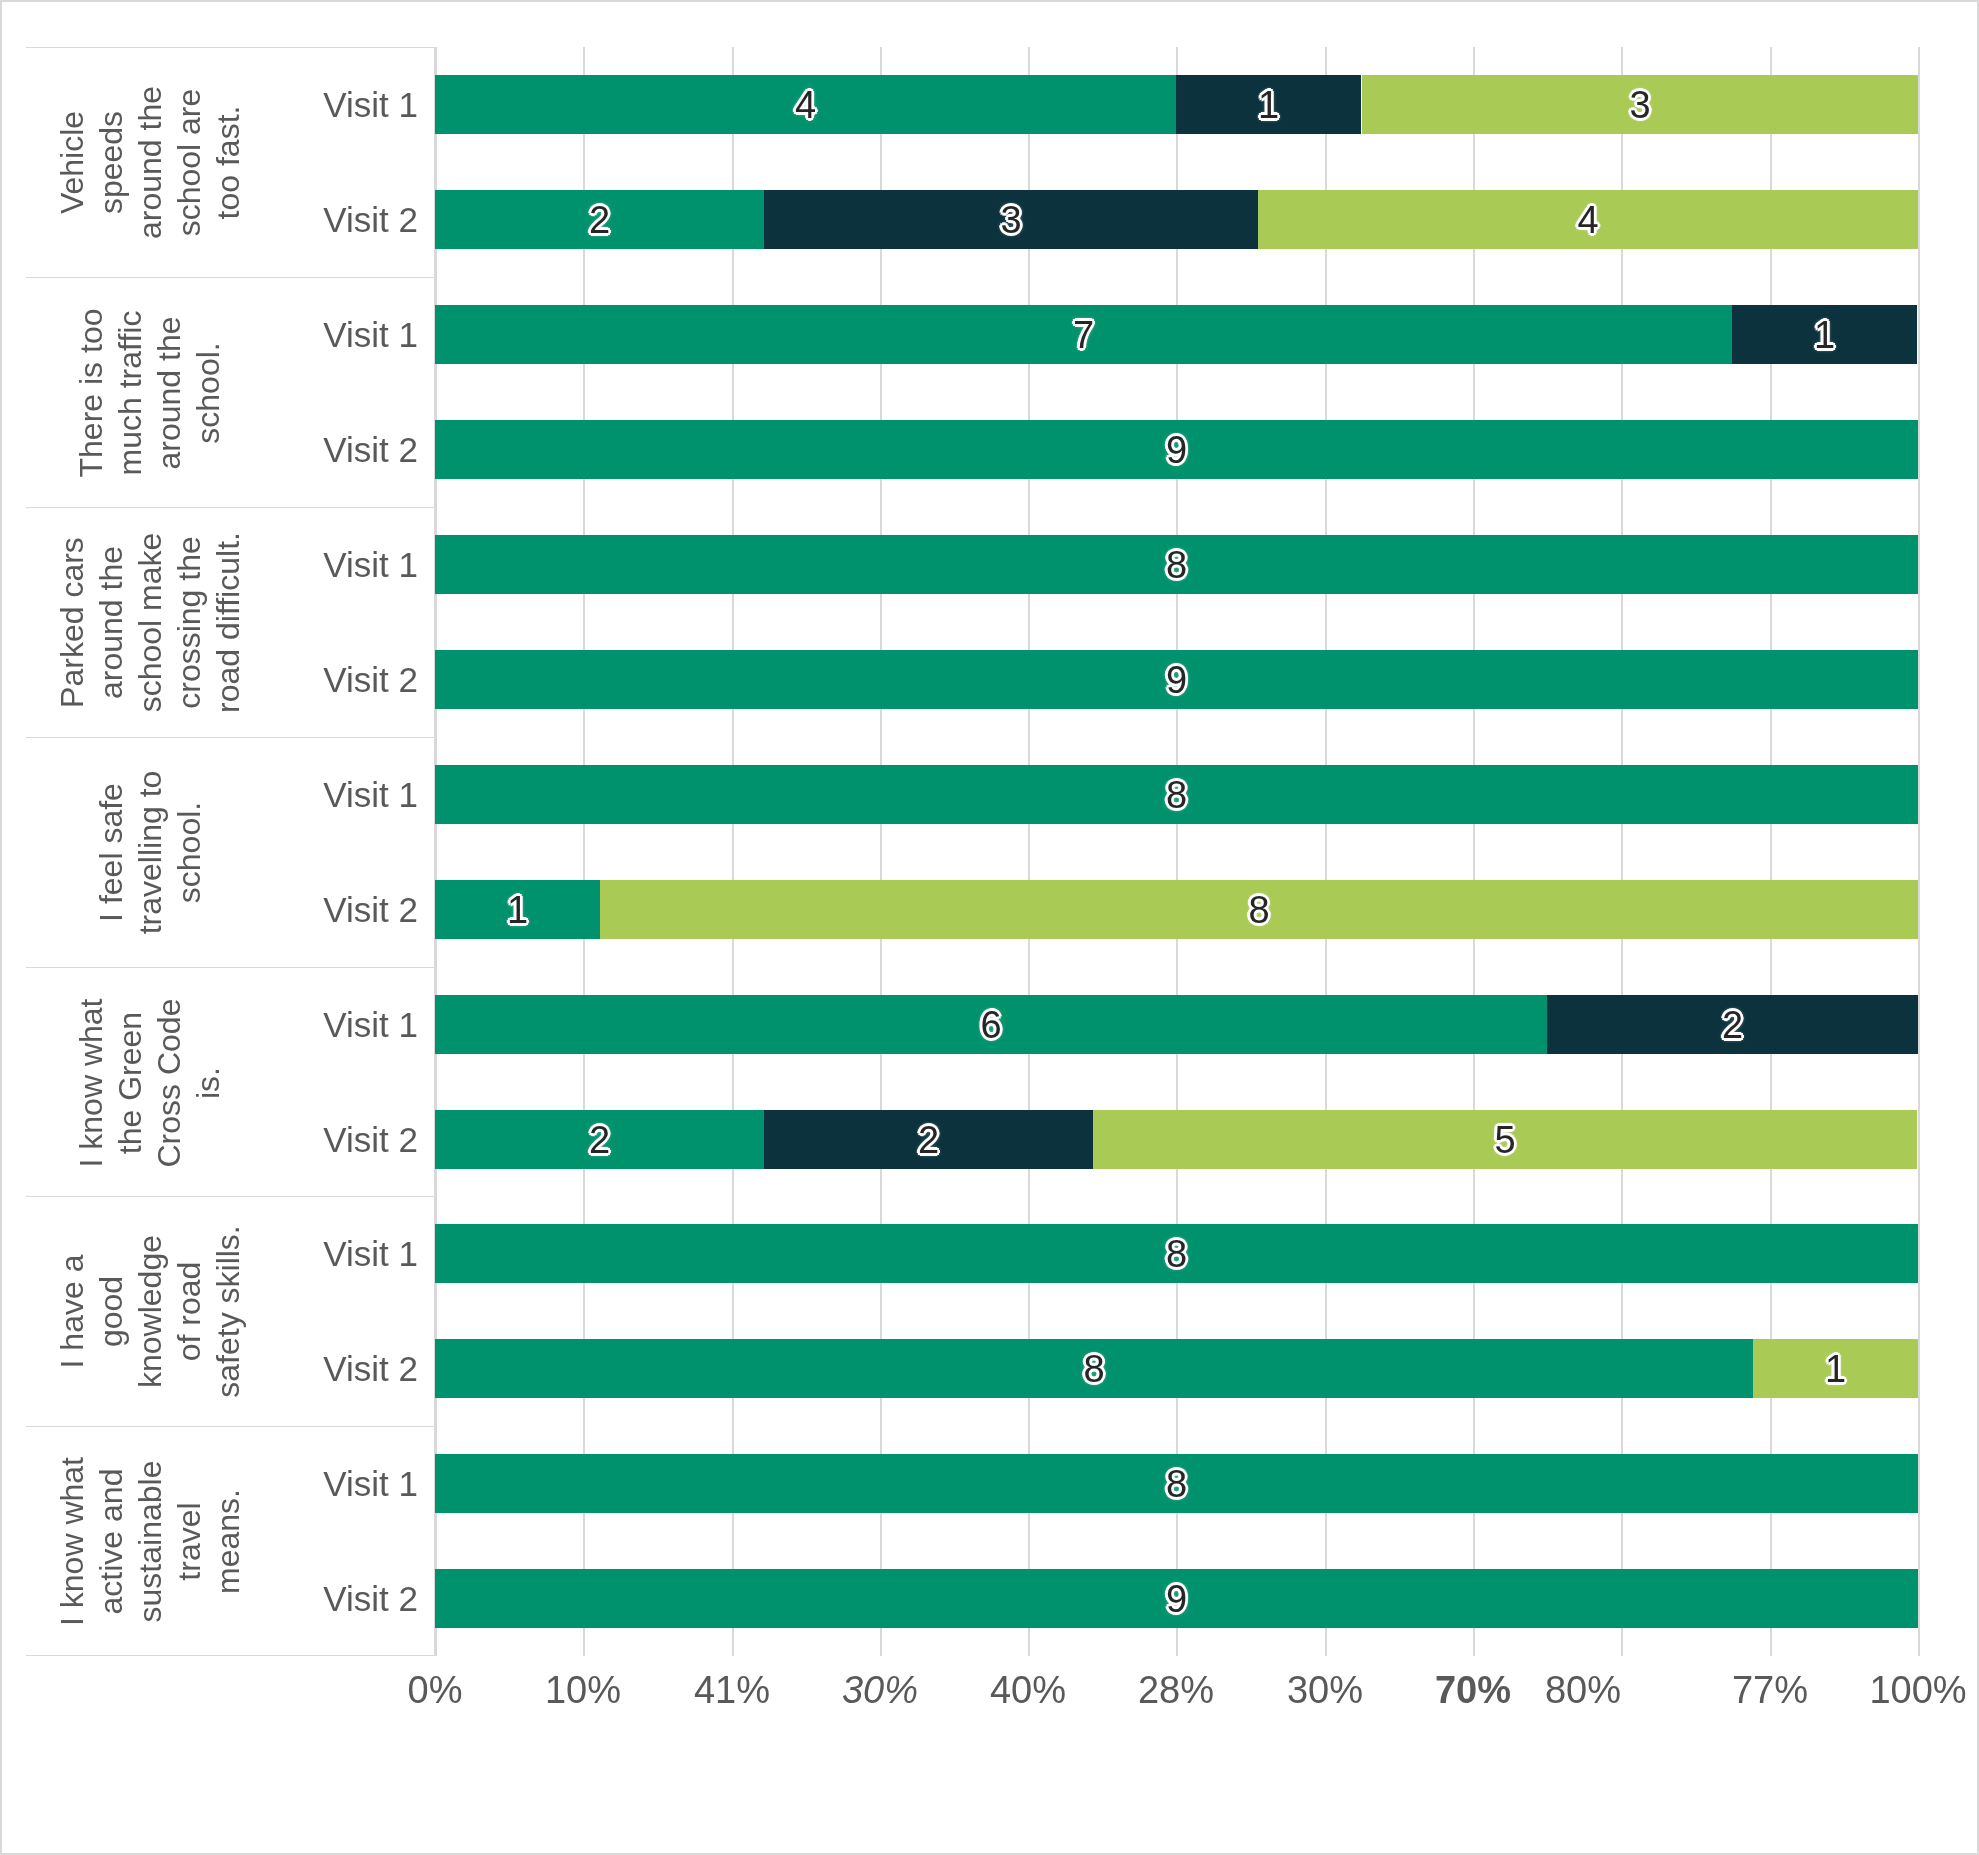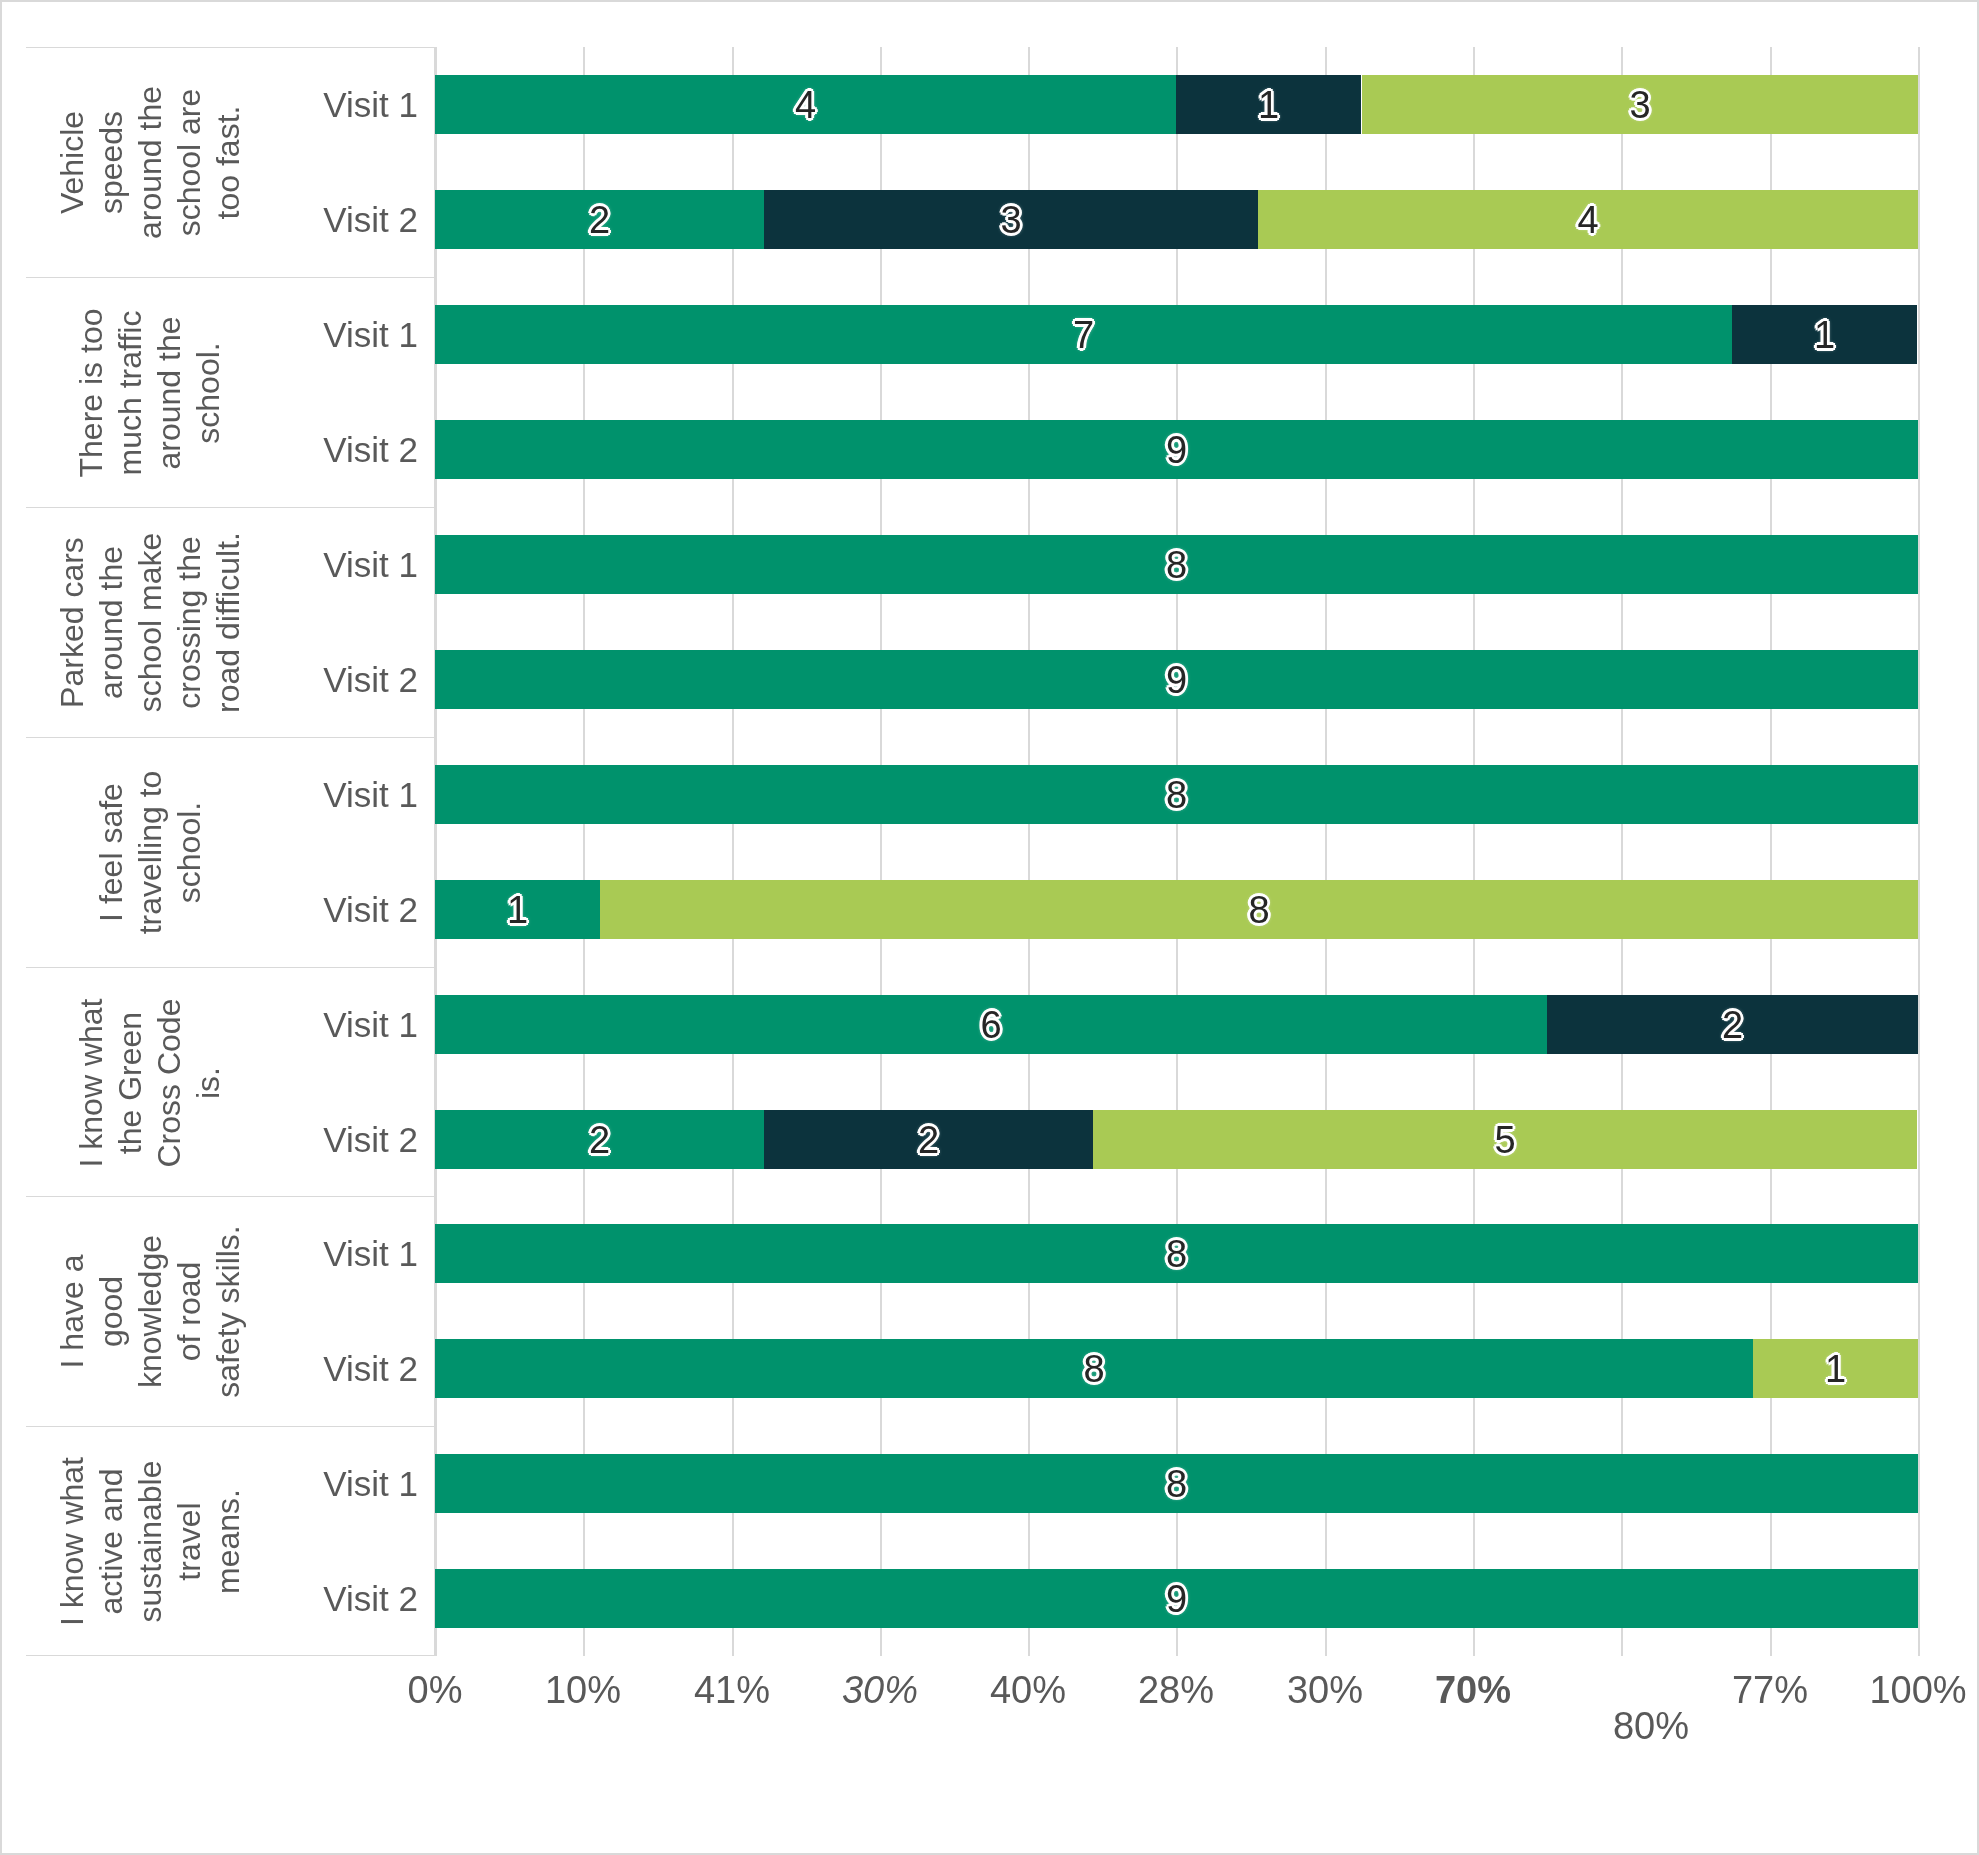--- a/index.html
+++ b/index.html
@@ -352,20 +352,20 @@
 
   <div class="xaxis">
       <div class="xtick" style="left: 0px;">0%</div>
       <div class="xtick" style="left: 148px;">10%</div>
       <div class="xtick" style="left: 297px;">41%</div>
       <div class="xtick" style="left: 445px; font-style: italic;">30%</div>
       <div class="xtick" style="left: 593px;">40%</div>
       <div class="xtick" style="left: 741px;">28%</div>
       <div class="xtick" style="left: 890px;">30%</div>
       <div class="xtick" style="left: 1038px; font-weight: bold;">70%</div>
-      <div class="xtick" style="left: 1216px; margin-top: 36px;">80%</div>
+      <div class="xtick" style="left: 1148px;">80%</div>
       <div class="xtick" style="left: 1335px;">77%</div>
       <div class="xtick" style="left: 1483px;">100%</div>
     </div>
 
 
 </div>
 
 
 </body></html>

